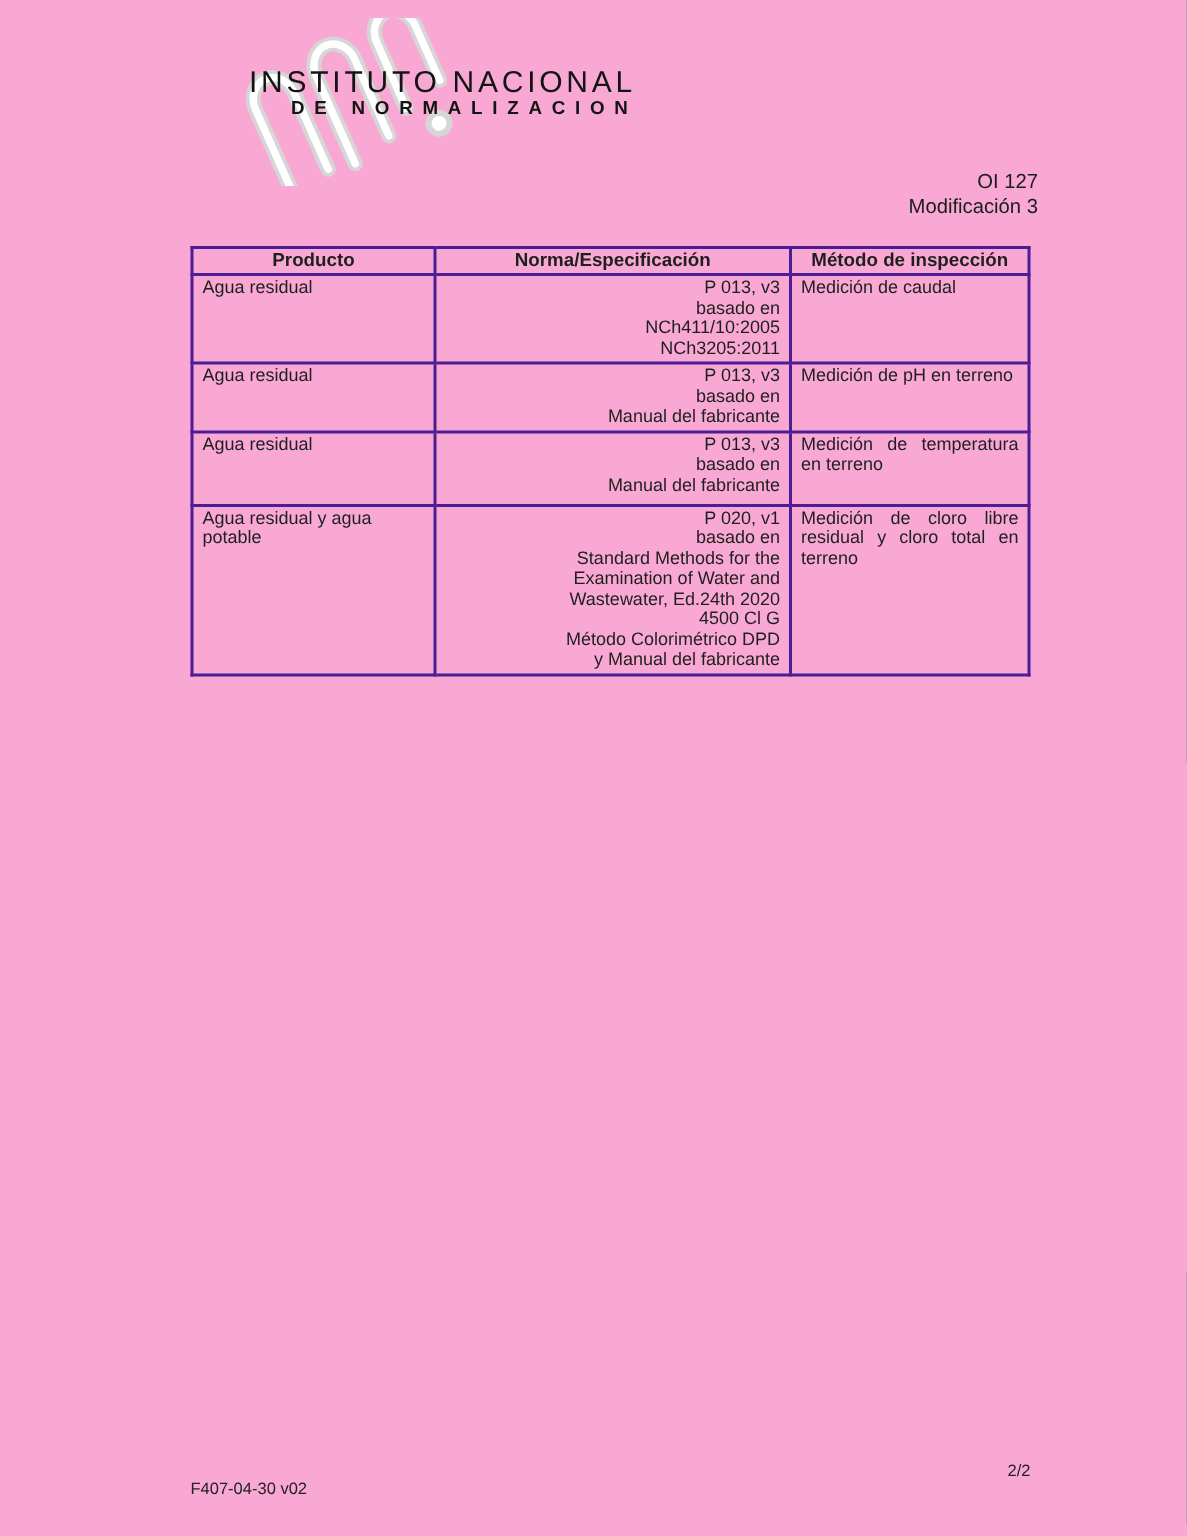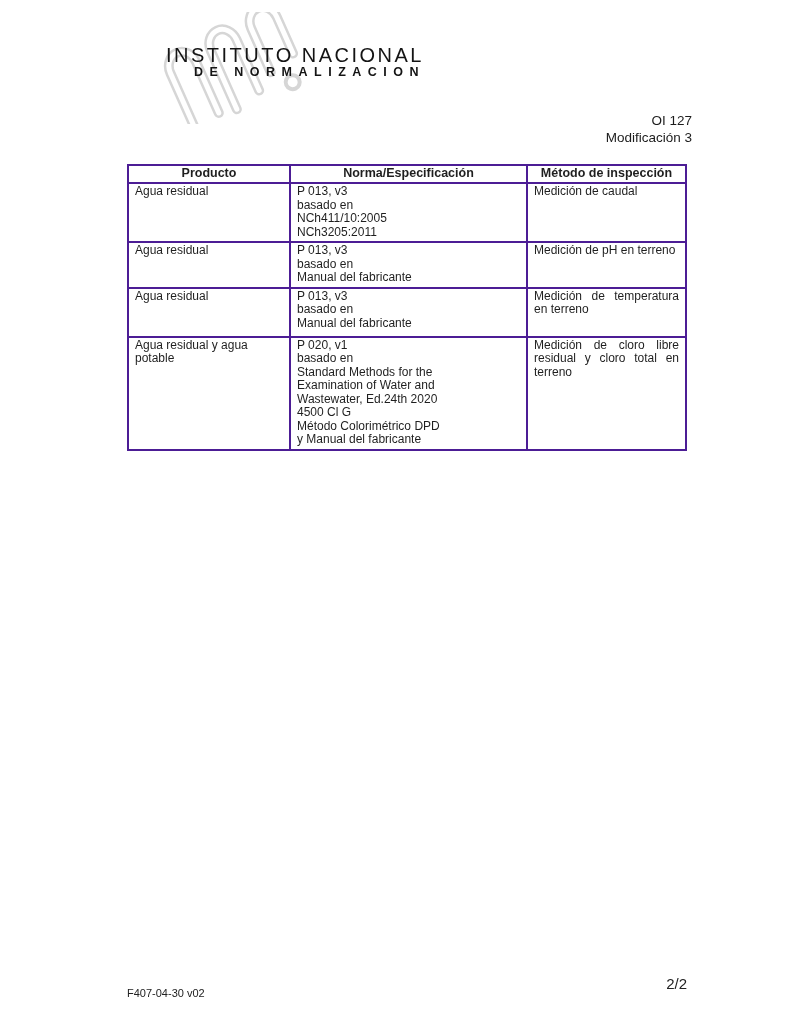--- a/index.html
+++ b/index.html
@@ -1,19 +1,19 @@
 <!DOCTYPE html>
 <html><head>
 <meta charset="utf-8">
 <style>
   html,body{margin:0;padding:0;background:#9a9a9a;}
   .page{
     position:relative;
     width:791px;height:1024px;
-    background:#ffffff;
+    background:#f9a8d4;
     margin:0 auto;
     font-family:"Liberation Sans", sans-serif;
     color:#1c1c1c;
     overflow:hidden;
   }
   
   .logo{position:absolute;left:136px;top:12px;width:330px;height:110px;}
   .logo svg{position:absolute;left:0;top:0;}
   .logo-line1{
     position:absolute;left:30px;top:32px;
@@ -46,34 +46,34 @@
     overflow:hidden;
   }
   .insp-table th{
     font-size:12.5px;font-weight:bold;text-align:center;
     padding:1px 2px;height:14px;vertical-align:middle;
   }
   .col-producto{width:162px;}
   .col-norma{width:237px;}
   .col-metodo{width:159px;}
   td.cell-producto{text-align:left;}
-  td.cell-norma{text-align:left;white-space:pre-line;}
+  td.cell-norma{text-align:right;white-space:pre-line;}
   td.cell-metodo{text-align:justify;}
   tr.row-1 td{height:54px;}
   tr.row-2 td{height:39px;}
   tr.row-3 td{height:44px;}
   tr.row-4 td{height:106px;}
   
   .footer-code{
     position:absolute;left:127px;top:987px;
     font-size:11px;color:#222;
   }
   .footer-page{
     position:absolute;top:975px;right:104px;
-    font-size:15px;color:#222;
+    font-size:11px;color:#222;
   }
 </style>
 </head>
 <body>
 
 <div class="page">
 
   <div class="logo">
     <svg width="200" height="112" viewBox="0 0 200 112">
       <g transform="rotate(-24 100 56)" fill="none" stroke-linecap="round">

